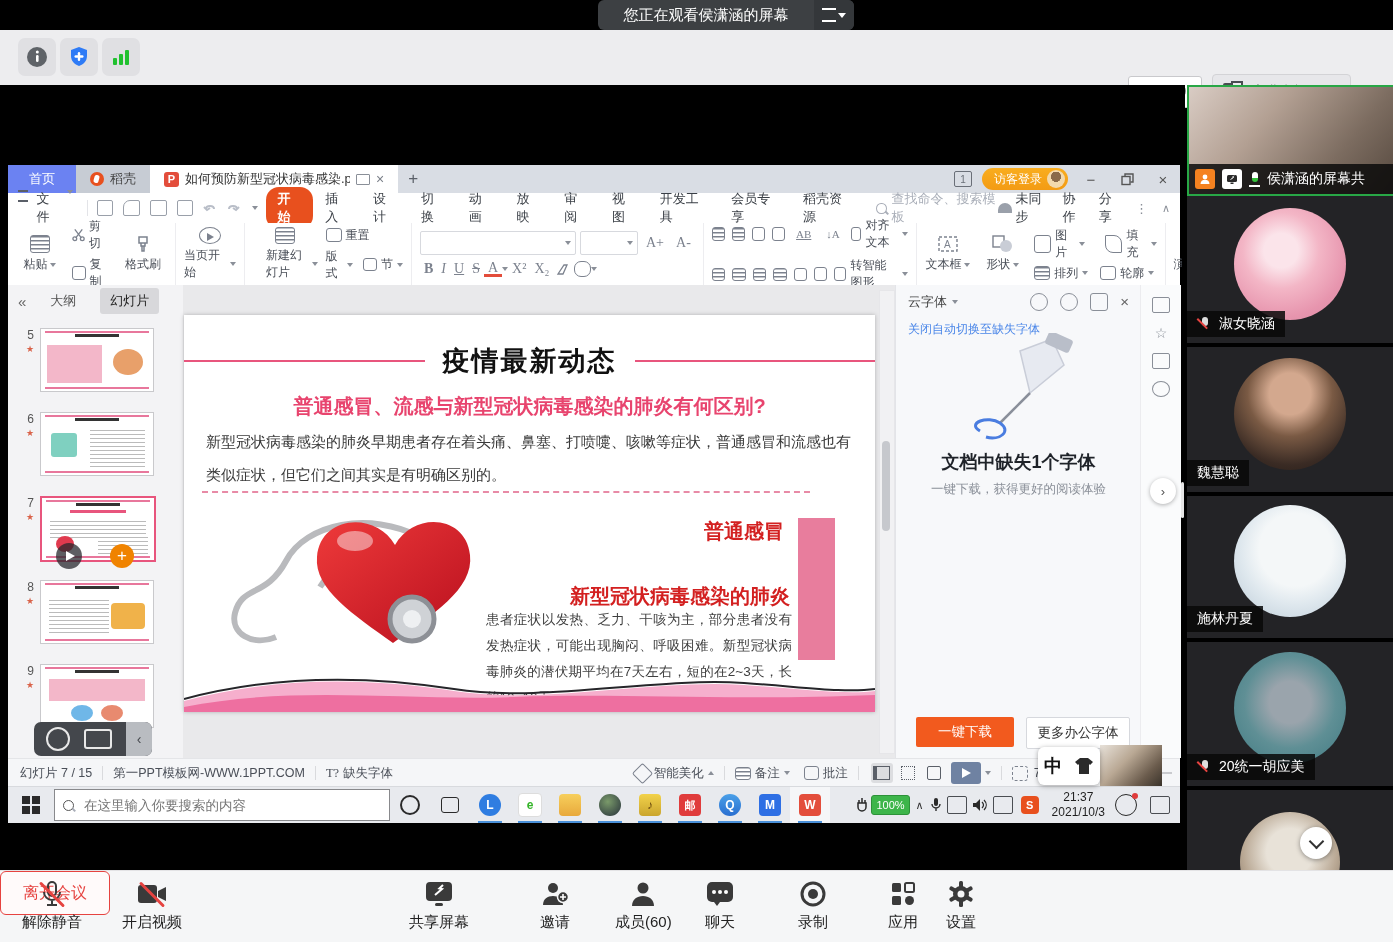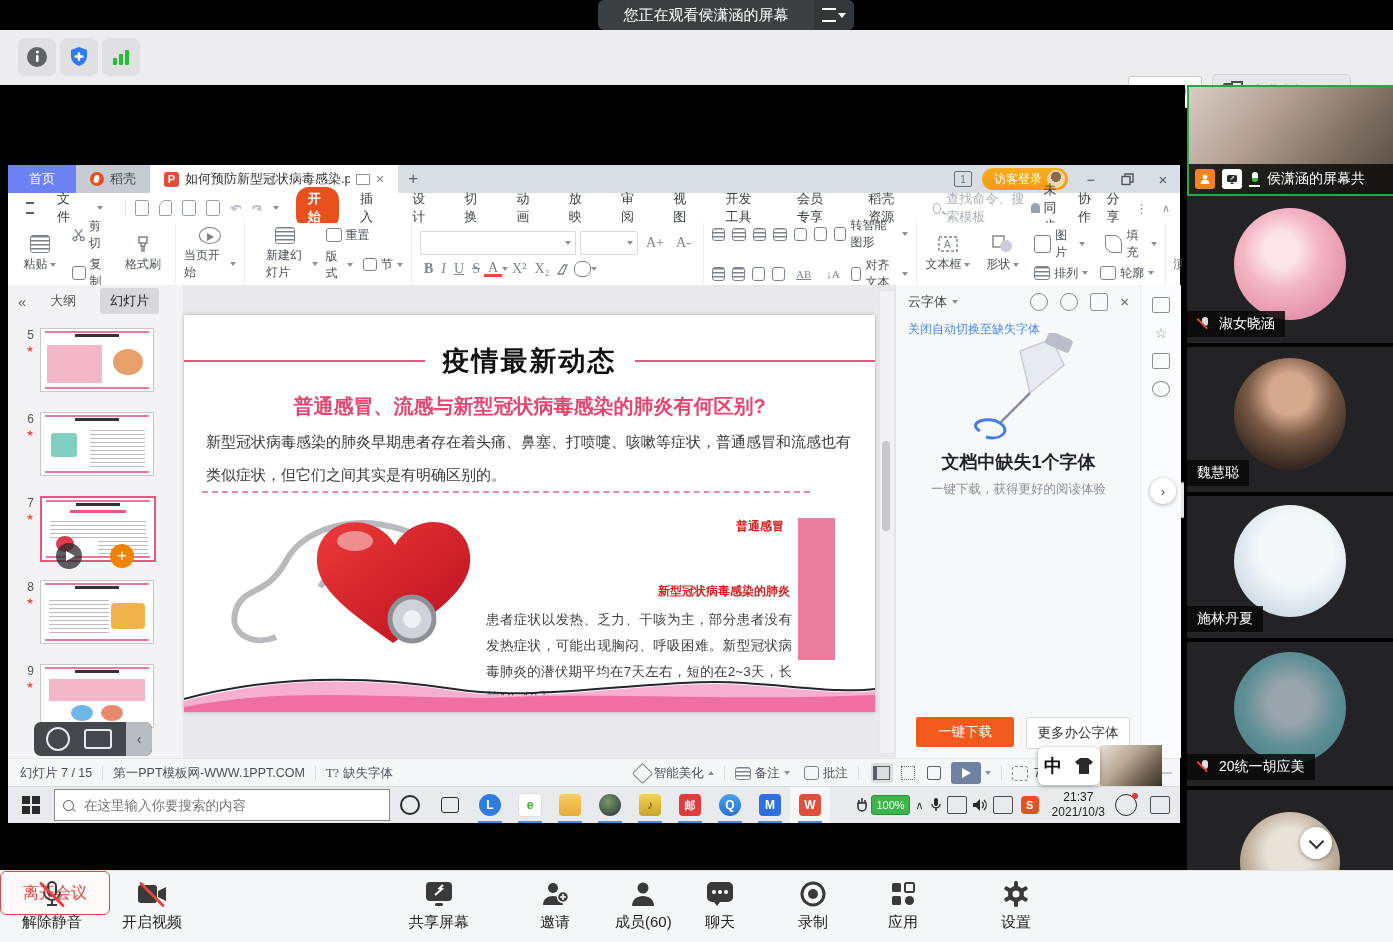--- a/index.html
+++ b/index.html
@@ -46,21 +46,21 @@
   .winbtn{width:26px;height:26px;display:flex;align-items:center;justify-content:center;color:#555;font-size:15px;}
   #loginpill{height:22px;padding:0 3px 0 12px;background:linear-gradient(#f9ad1f,#f39b14);border-radius:12px;color:#fff;
              font-size:12px;display:flex;align-items:center;gap:5px;}
   .avatar-s{width:18px;height:18px;border-radius:50%;background:radial-gradient(circle at 50% 38%,#8a6a4a 0 35%,#f2d9ad 36%);}
   .one-win{width:16px;height:14px;border:1.5px solid #6a6f78;border-radius:2px;font-size:10px;color:#6a6f78;
            display:flex;align-items:center;justify-content:center;}
 
   
   #wps-menubar{left:8px;top:193px;width:1172px;height:30px;background:#fff;border-bottom:1px solid #ebebee;
                display:flex;align-items:center;font-size:13px;color:#3a3f46;}
-  .mtab{padding:3px 12px;margin-left:9px;}
+  .mtab{padding:3px 12px;}
   .mtab.active{background:#e8501e;color:#fff;border-radius:13px;font-weight:bold;}
   .qico{width:16px;height:14px;border:1.5px solid #9aa0aa;border-radius:2px;margin:0 5px;}
   .qico.arc{border-radius:7px 2px 2px 2px;}
   .searchbox{color:#a9aeb8;display:flex;align-items:center;gap:5px;}
   .lens{width:9px;height:9px;border:1.5px solid #a9aeb8;border-radius:50%;position:relative;}
   .lens:after{content:"";position:absolute;left:8px;top:8px;width:4px;height:1.5px;background:#a9aeb8;transform:rotate(45deg);}
   .cloudico{width:16px;height:10px;background:#9aa0aa;border-radius:8px 8px 0 0;position:relative;margin-right:4px;}
 
   
   #wps-toolbar{left:8px;top:223px;width:1172px;height:62px;background:#fff;border-bottom:1px solid #e3e4e8;
@@ -103,21 +103,21 @@
 
   
   #canvas{left:183px;top:285px;width:712px;height:473px;background:#e9e9eb;}
   #slide{left:184px;top:315px;width:691px;height:397px;background:#fff;box-shadow:0 0 4px rgba(0,0,0,.25);overflow:hidden;}
   .s-titlewrap{position:absolute;top:28px;left:0;width:691px;display:flex;align-items:center;gap:18px;}
   .s-line{flex:1;height:2px;background:#e8557d;}
   .s-title{font-size:27px;font-weight:bold;color:#111;letter-spacing:2px;}
   .s-sub{position:absolute;top:78px;width:691px;text-align:center;font-size:20px;font-weight:bold;color:#e8446e;}
   .s-intro{position:absolute;top:110px;left:22px;width:648px;font-size:15px;line-height:33px;color:#3a3a3a;}
   .s-dash{position:absolute;top:176px;left:18px;width:608px;border-top:2px dashed #e88aa6;}
-  .s-h{position:absolute;font-size:12px;font-weight:bold;color:#d32020;}
+  .s-h{position:absolute;font-size:20px;font-weight:bold;color:#d32020;}
   .s-p{position:absolute;font-size:13.5px;line-height:26px;color:#3f3f3f;text-align:justify;}
   .s-bar{position:absolute;left:614px;top:203px;width:37px;height:142px;background:#e87d9d;}
 
   
   #fontpanel{left:895px;top:285px;width:245px;height:473px;background:#f7f8fa;border-left:1px solid #e3e4e8;font-size:13px;}
   #fp-head{height:34px;display:flex;align-items:center;padding:0 12px;color:#444;}
   .fp-hico{width:16px;height:16px;border:1.5px solid #8a8f98;border-radius:50%;margin-left:12px;}
   .fp-hico.sq{border-radius:3px;}
   #fp-link{color:#4a86e8;font-size:12px;padding:2px 12px;}
   #fp-missing{position:absolute;top:165px;width:245px;text-align:center;font-size:18px;font-weight:bold;color:#1f2329;}
@@ -270,21 +270,21 @@
       <svg width="13" height="13" viewBox="0 0 13 13">
           <rect x="1" y="3.5" width="8" height="8" fill="none" stroke="#555" stroke-width="1.4"></rect>
           <path d="M4 3.5V1h8v8h-2.5" fill="none" stroke="#555" stroke-width="1.4"></path>
         </svg>
     </span>
     <span class="winbtn">×</span>
   </div>
 </div>
 
 <div id="wps-menubar" class="abs">
-  <span style="display:flex;align-items:center;gap:23px;padding:0 18px;">
+  <span style="display:flex;gap:8px;padding:0 10px;">
     <span class="hamb" style="border-color:#5a5f68;width:12px;height:8px;"></span>
     <span>文件</span>
     <span class="tiny-caret"></span>
   </span>
   <span style="width:1px;height:16px;background:#e3e4e8;margin:0 4px;"></span>
   <span class="qico"></span>
   <span class="qico arc"></span>
   <span class="qico"></span>
   <span class="qico"></span>
   <svg width="16" height="14" style="margin:0 4px;">
@@ -413,42 +413,42 @@
             <path d="M2 11L8 2h3l-4 9z" fill="none" stroke="#7c828e" stroke-width="1.3"></path>
           </svg>
         <span class="gi" style="width:15px;height:14px;border-radius:7px;"></span>
         <span class="tiny-caret"></span>
       </span>
     </div>
   </div>
   <div class="tgroup">
     <div class="smallcol" style="gap:6px;">
       <span class="flex" style="gap:7px;">
+        <span class="gi fill" style="width:15px;height:12px;"></span>
+        <span class="gi fill" style="width:15px;height:12px;"></span>
+        <span class="gi" style="width:15px;height:12px;"></span>
+        <span class="gi" style="width:15px;height:12px;"></span>
+        <span class="fmt" style="font-size:11px;text-decoration:underline;">AB</span>
+        <span class="fmt" style="font-size:11px;">↓A</span>
+        <span class="smallbtn">
+            <span class="gi" style="width:13px;height:12px;"></span>
+            <span>对齐文本</span>
+            <span class="tiny-caret"></span>
+          </span>
+      </span>
+      <span class="flex" style="gap:7px;">
         <span class="gi fill" style="width:14px;height:11px;"></span>
         <span class="gi fill" style="width:14px;height:11px;"></span>
         <span class="gi fill" style="width:14px;height:11px;"></span>
         <span class="gi fill" style="width:14px;height:11px;"></span>
         <span class="gi" style="width:14px;height:11px;"></span>
         <span class="gi" style="width:13px;height:12px;"></span>
         <span class="smallbtn">
             <span class="gi" style="width:13px;height:12px;"></span>
             <span>转智能图形</span>
-            <span class="tiny-caret"></span>
-          </span>
-      </span>
-      <span class="flex" style="gap:7px;">
-        <span class="gi fill" style="width:15px;height:12px;"></span>
-        <span class="gi fill" style="width:15px;height:12px;"></span>
-        <span class="gi" style="width:15px;height:12px;"></span>
-        <span class="gi" style="width:15px;height:12px;"></span>
-        <span class="fmt" style="font-size:11px;text-decoration:underline;">AB</span>
-        <span class="fmt" style="font-size:11px;">↓A</span>
-        <span class="smallbtn">
-            <span class="gi" style="width:13px;height:12px;"></span>
-            <span>对齐文本</span>
             <span class="tiny-caret"></span>
           </span>
       </span>
     </div>
   </div>
   <div class="tgroup">
     <div class="bigbtn">
       <svg width="20" height="18" viewBox="0 0 20 18">
           <rect x="1" y="2" width="18" height="14" fill="none" stroke="#7c828e" stroke-width="1.4" stroke-dasharray="3 2"></rect>
           <text x="6" y="13" font-size="10" fill="#7c828e">A</text>
@@ -922,21 +922,21 @@
       <svg width="26" height="26" viewBox="0 0 26 26">
           <rect x="2" y="2" width="9" height="9" rx="1.5" fill="#3a3a3a"></rect>
           <rect x="15" y="2" width="9" height="9" rx="1.5" fill="none" stroke="#3a3a3a" stroke-width="2"></rect>
           <rect x="2" y="15" width="9" height="9" rx="1.5" fill="#3a3a3a"></rect>
           <circle cx="19.5" cy="19.5" r="4.5" fill="#3a3a3a"></circle>
         </svg>
     </span>
     <span>应用</span>
   </div>
 
-  <div class="ctrl" style="left:1001px;">
+  <div class="ctrl" style="left:946px;">
     <span class="cic">
       <svg width="28" height="28" viewBox="0 0 28 28">
         <g fill="#3a3a3a">
             <rect x="12" y="1" width="4" height="26" rx="1.5"></rect>
             <rect x="12" y="1" width="4" height="26" rx="1.5" transform="rotate(60 14 14)"></rect>
             <rect x="12" y="1" width="4" height="26" rx="1.5" transform="rotate(120 14 14)"></rect>
             <circle cx="14" cy="14" r="8"></circle>
           </g>
         <circle cx="14" cy="14" r="3.5" fill="#f5f6f7"></circle>
       </svg>

